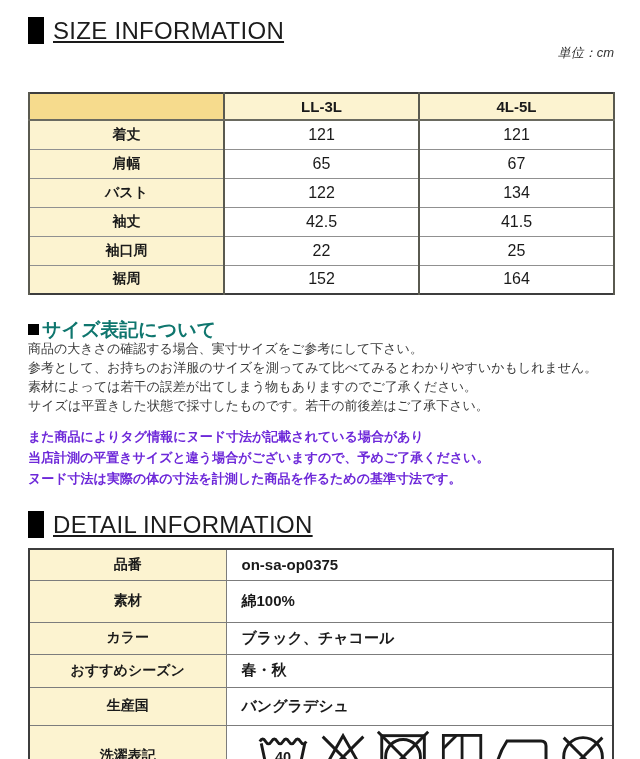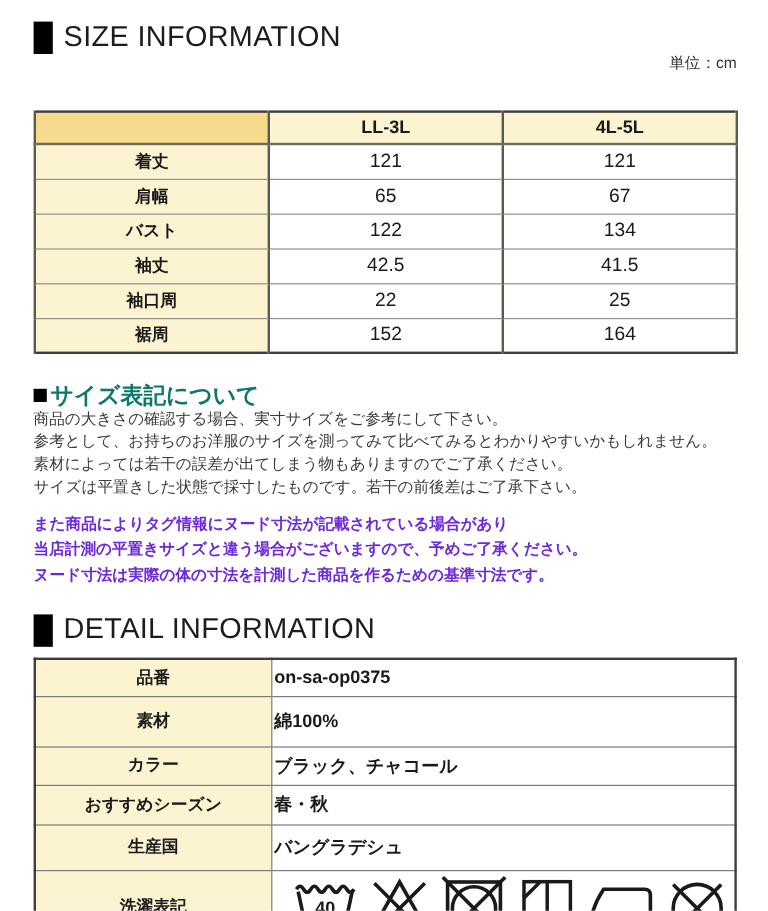--- a/index.html
+++ b/index.html
@@ -5,25 +5,25 @@
   * { margin:0; padding:0; box-sizing:border-box; }
   html,body { background:#ffffff; }
   body {
     width:640px; height:759px; overflow:hidden;
     font-family:"Liberation Sans","DejaVu Sans",sans-serif;
     color:var(--text-dark,#1a1a1a);
   }
   .page { padding:17px 26px 0 28px; }
 
   
-  .sec-header { display:flex; align-items:flex-end; gap:9px; height:28px; }
+  .sec-header { display:flex; align-items:flex-start; gap:9px; height:28px;text-decoration:underline; }
   .sec-header .bar { width:16px; height:27px; background:#000; flex:0 0 auto; }
   .sec-header .sec-title { font-size:24px; font-weight:400; color:#1c1c1c; letter-spacing:0.3px; white-space:nowrap; }
 
-  .unit { text-align:right; font-size:13px; color:#333; line-height:14px; margin-top:1px; margin-bottom:2px; }
+  .unit { text-align:right; font-size:13px; color:#333; line-height:14px; margin-top:1px; margin-bottom:2px;font-style:italic; }
 
   
   table { border-collapse:collapse; width:586px; table-layout:fixed; }
   .size-table { border:2px solid var(--border-dark,#3d3d3d);margin-top:32px; }
   .size-table th, .size-table td {
     border-left:2px solid #5a5a50; border-right:2px solid #5a5a50;
     border-top:1px solid var(--border-gray,#909090); border-bottom:1px solid var(--border-gray,#909090);
     text-align:center; vertical-align:middle;
   }
   .size-table tr.head th { height:27px; background:var(--accent-cream,#fcf3d0); font-size:15px; font-weight:700; border-bottom:2px solid #6a6a60; }
@@ -41,21 +41,21 @@
   .para2 { margin-top:11px; font-size:13px; line-height:21px; font-weight:700; color:#6d28d9; }
 
   .detail-header { margin-top:22px; }
 
   
   .detail-table { margin-top:9px; border:2px solid var(--border-dark,#3d3d3d); }
   .detail-table td {
     border:1px solid #7c7c7c; vertical-align:middle;
   }
   .detail-table td.lbl { width:197px; background:var(--accent-cream,#fcf3d0); text-align:center; font-size:14px; font-weight:700; }
-  .detail-table td.val { background:#fff; text-align:left; padding-left:2px; font-size:15px; font-weight:700; }
+  .detail-table td.val { background:#fff; text-align:left; padding-left:15px; font-size:15px; font-weight:700; }
   .detail-table tr:nth-child(1) td { height:31px; }
   .detail-table tr:nth-child(2) td { height:42px; }
   .detail-table tr:nth-child(3) td { height:32px; }
   .detail-table tr:nth-child(4) td { height:33px; }
   .detail-table tr:nth-child(5) td { height:38px; }
   .detail-table tr:nth-child(6) td { height:62px; }
 
   .wash-icons { display:flex; align-items:center; gap:2px; padding-left:12px; }
   .wash-icons svg { display:block; }
   .wash-icons .stroke { fill:none; stroke:#1a1a1a; stroke-width:3; }

